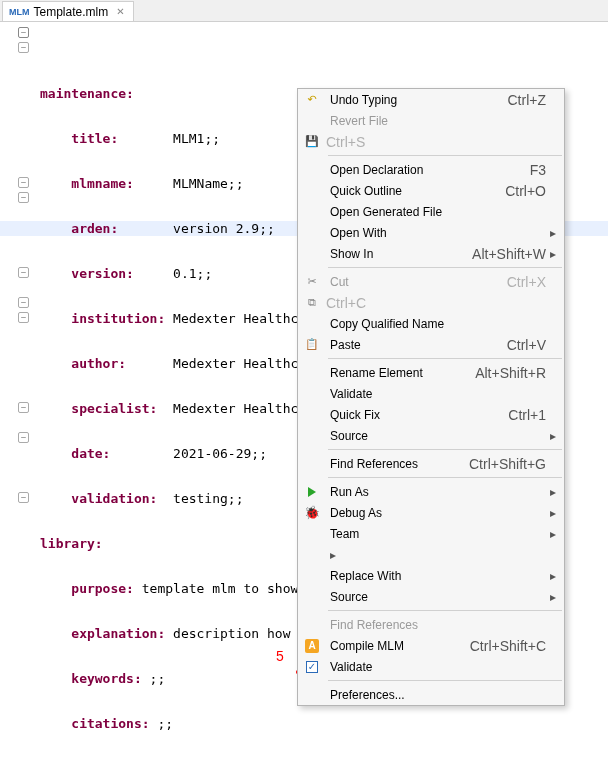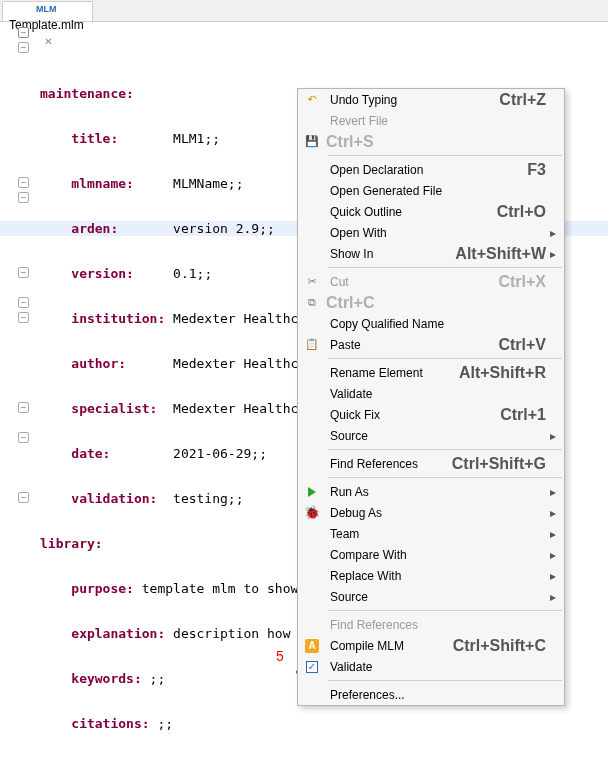--- a/index.html
+++ b/index.html
@@ -23,21 +23,20 @@
   .tab {
     background: #fff;
     border: 1px solid #cfcfcf;
     border-bottom: none;
     padding: 2px 8px 2px 6px;
     display: flex;
     align-items: center;
     gap: 4px;
     height: 20px;
     margin-left: 2px;
-    flex-direction: column;
   }
   .tab .icon-mlm {
     font-size: 9px;
     color: #2a6ab8;
     font-weight: bold;
   }
   .tab .tab-x {
     color: #888;
     font-size: 10px;
     margin-left: 4px;
@@ -111,21 +110,21 @@
     margin: 3px 2px 3px 30px;
   }
   .ctx-icon-col {
     width: 28px;
     display: flex;
     justify-content: center;
     align-items: center;
     font-size: 11px;
   }
   .ctx-label { flex: 1; padding-left: 4px; }
-  .ctx-key { color: #555; font-size: 16px; font-weight: bold; }
+  .ctx-key { color: #555; font-size: 14px; }
   .ctx-row.disabled .ctx-key { color: #b0b0b0; }
   .ctx-sub { width: 10px; text-align: right; color: #555; }
   .icon-undo { color: #c9a000; }
   .icon-save { color: #6a7a9a; }
   .icon-cut { color: #888; }
   .icon-copy { color: #888; }
   .icon-paste { color: #888; }
   .icon-run {
     width: 0; height: 0; border-top: 5px solid transparent; border-bottom: 5px solid transparent;
     border-left: 8px solid #2aa52a;
@@ -229,31 +228,31 @@
   </div>
   <div class="ctx-sep"></div>
   <div class="ctx-row">
     <div class="ctx-icon-col"></div>
       <div class="ctx-label">Open Declaration</div>
     <div class="ctx-key">F3</div>
       <div class="ctx-sub"></div>
   </div>
   <div class="ctx-row">
     <div class="ctx-icon-col"></div>
-      <div class="ctx-label">Open Generated File</div>
-      <div class="ctx-sub"></div>
-  </div>
-  <div class="ctx-row">
-    <div class="ctx-icon-col"></div>
       <div class="ctx-label">Quick Outline</div>
     <div class="ctx-key">Ctrl+O</div>
       <div class="ctx-sub"></div>
   </div>
   <div class="ctx-row">
     <div class="ctx-icon-col"></div>
+      <div class="ctx-label">Open Generated File</div>
+      <div class="ctx-sub"></div>
+  </div>
+  <div class="ctx-row">
+    <div class="ctx-icon-col"></div>
       <div class="ctx-label">Open With</div>
     <div class="ctx-sub">▸</div>
   </div>
   <div class="ctx-row">
     <div class="ctx-icon-col"></div>
       <div class="ctx-label">Show In</div>
     <div class="ctx-key">Alt+Shift+W</div>
     <div class="ctx-sub">▸</div>
   </div>
   <div class="ctx-sep"></div>
@@ -330,21 +329,20 @@
     <div class="ctx-label">Debug As</div>
     <div class="ctx-sub">▸</div>
   </div>
   <div class="ctx-row">
     <div class="ctx-icon-col"></div>
       <div class="ctx-label">Team</div>
     <div class="ctx-sub">▸</div>
   </div>
   <div class="ctx-row">
     <div class="ctx-icon-col"></div>
-      <div class="ctx-label">Compare With</div>
     <div class="ctx-sub">▸</div>
   </div>
   <div class="ctx-row">
     <div class="ctx-icon-col"></div>
       <div class="ctx-label">Replace With</div>
     <div class="ctx-sub">▸</div>
   </div>
   <div class="ctx-row">
     <div class="ctx-icon-col"></div>
       <div class="ctx-label">Source</div>

